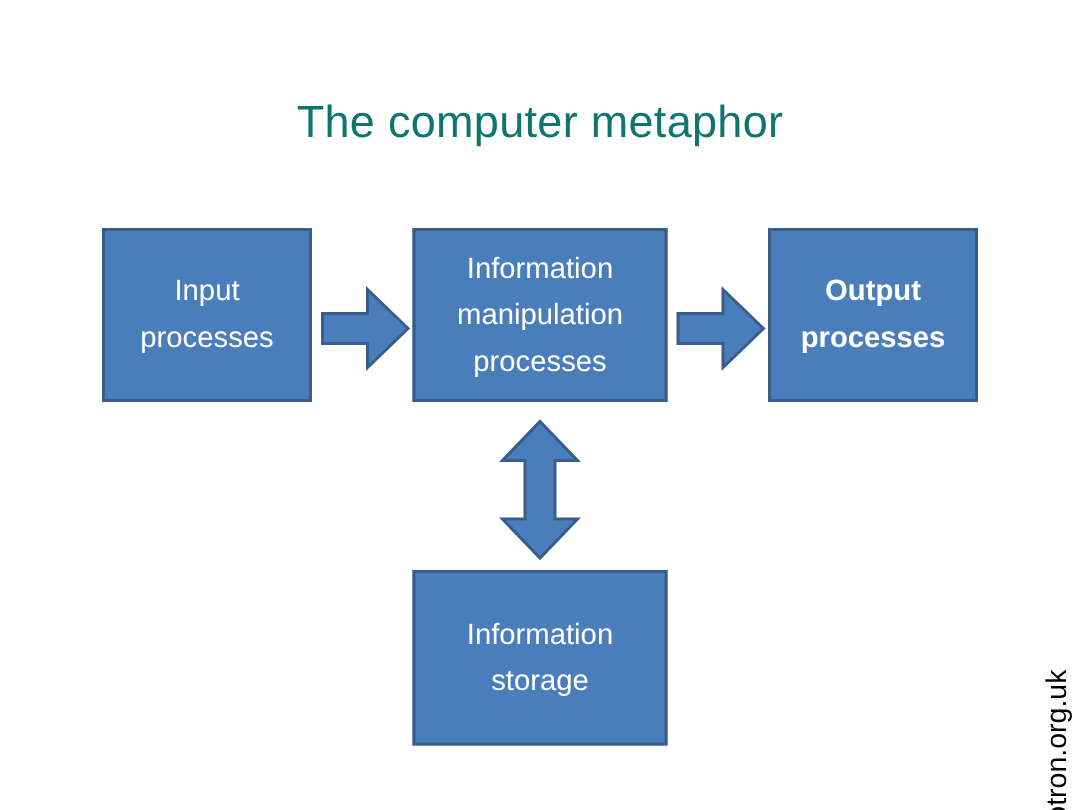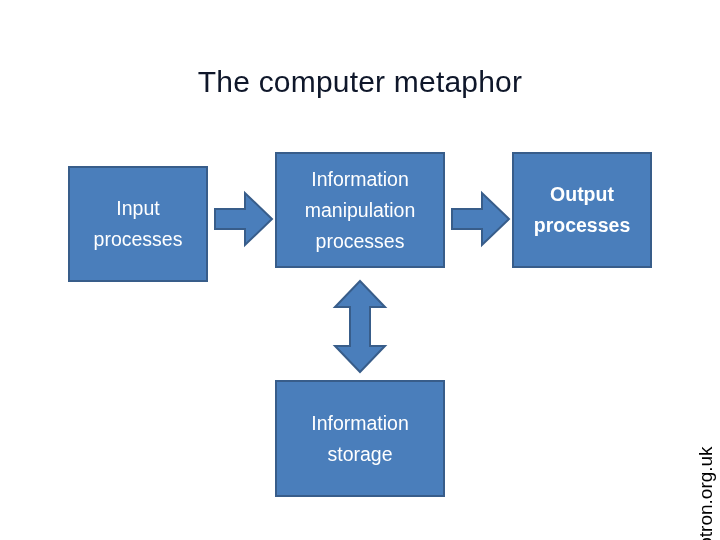--- a/index.html
+++ b/index.html
@@ -29,21 +29,21 @@
   
   #slide-title {
     position: absolute;
     left: 40px;
     top: 44px;
     width: 640px;
     text-align: center;
     font-size: 30px;
     line-height: 36px;
     font-weight: normal;
-    color: #0f172a;
+    color: #0f766e;
     letter-spacing: 0.2px;
     white-space: nowrap;
   }
 
   
   .proc-box {
     position: absolute;
     box-sizing: border-box;
     background: #4A7EBB;
     border: 2px solid #385D8A;
@@ -60,21 +60,20 @@
     width: 100%;
     padding: 0 4px;
     white-space: pre-line;
   }
 
   #box-input {
     left: 68px;
     top: 152px;
     width: 140px;
     height: 116px;
-    margin-top: 14px;
   }
   #box-manipulation {
     left: 275px;
     top: 152px;
     width: 170px;
     height: 116px;
   }
   #box-output {
     left: 512px;
     top: 152px;

